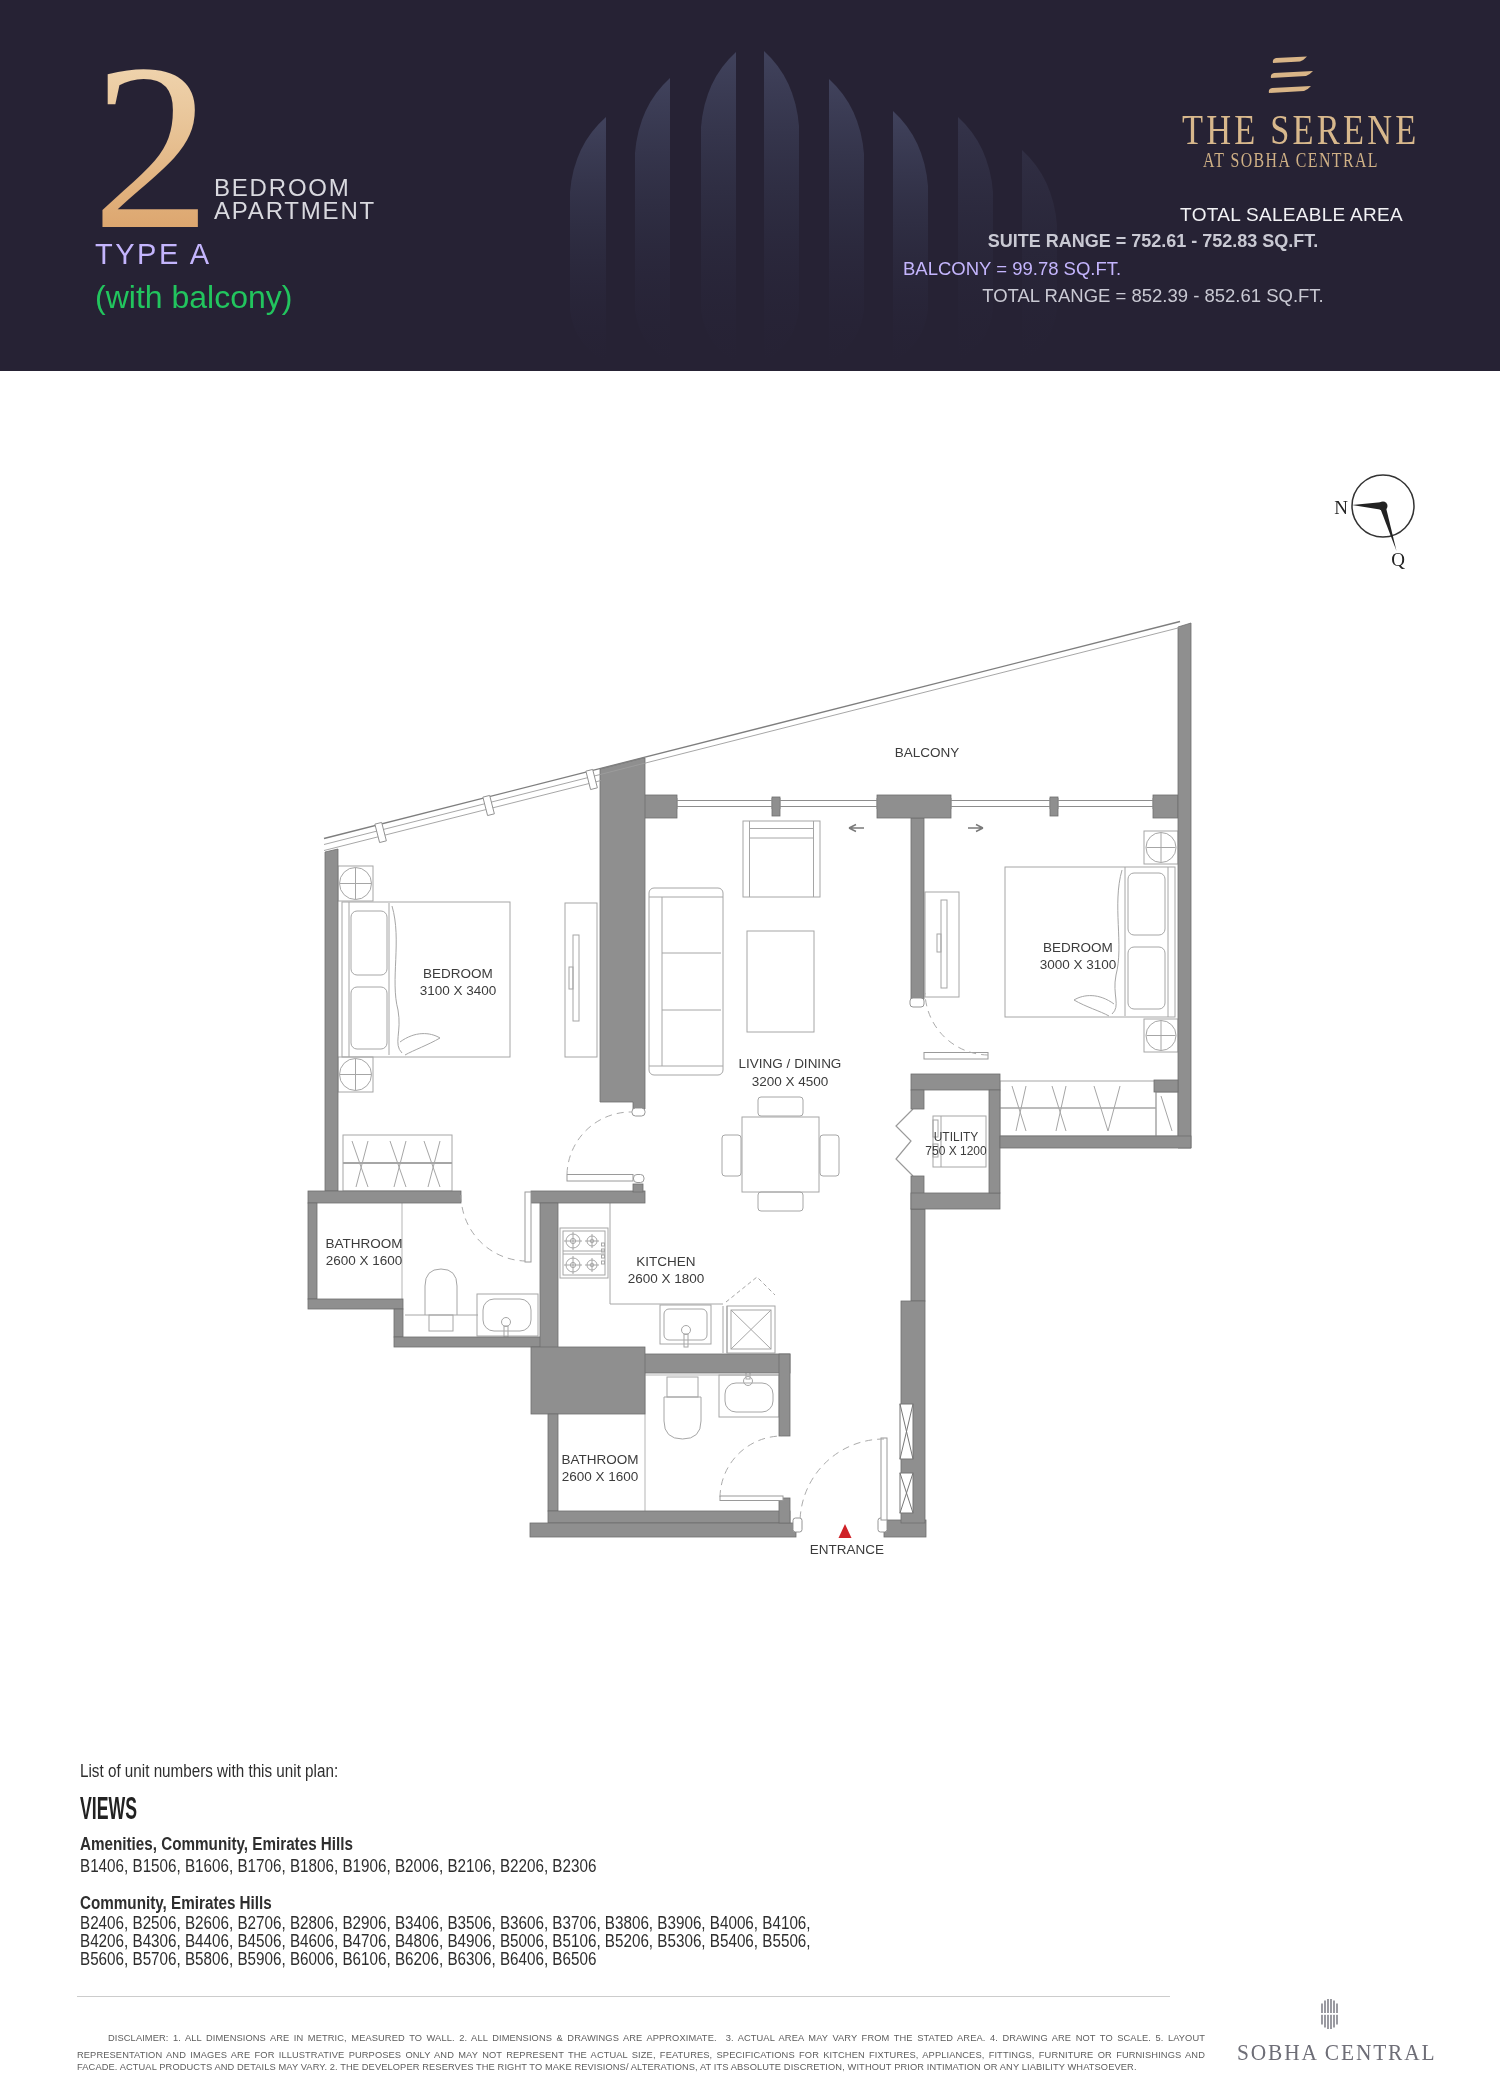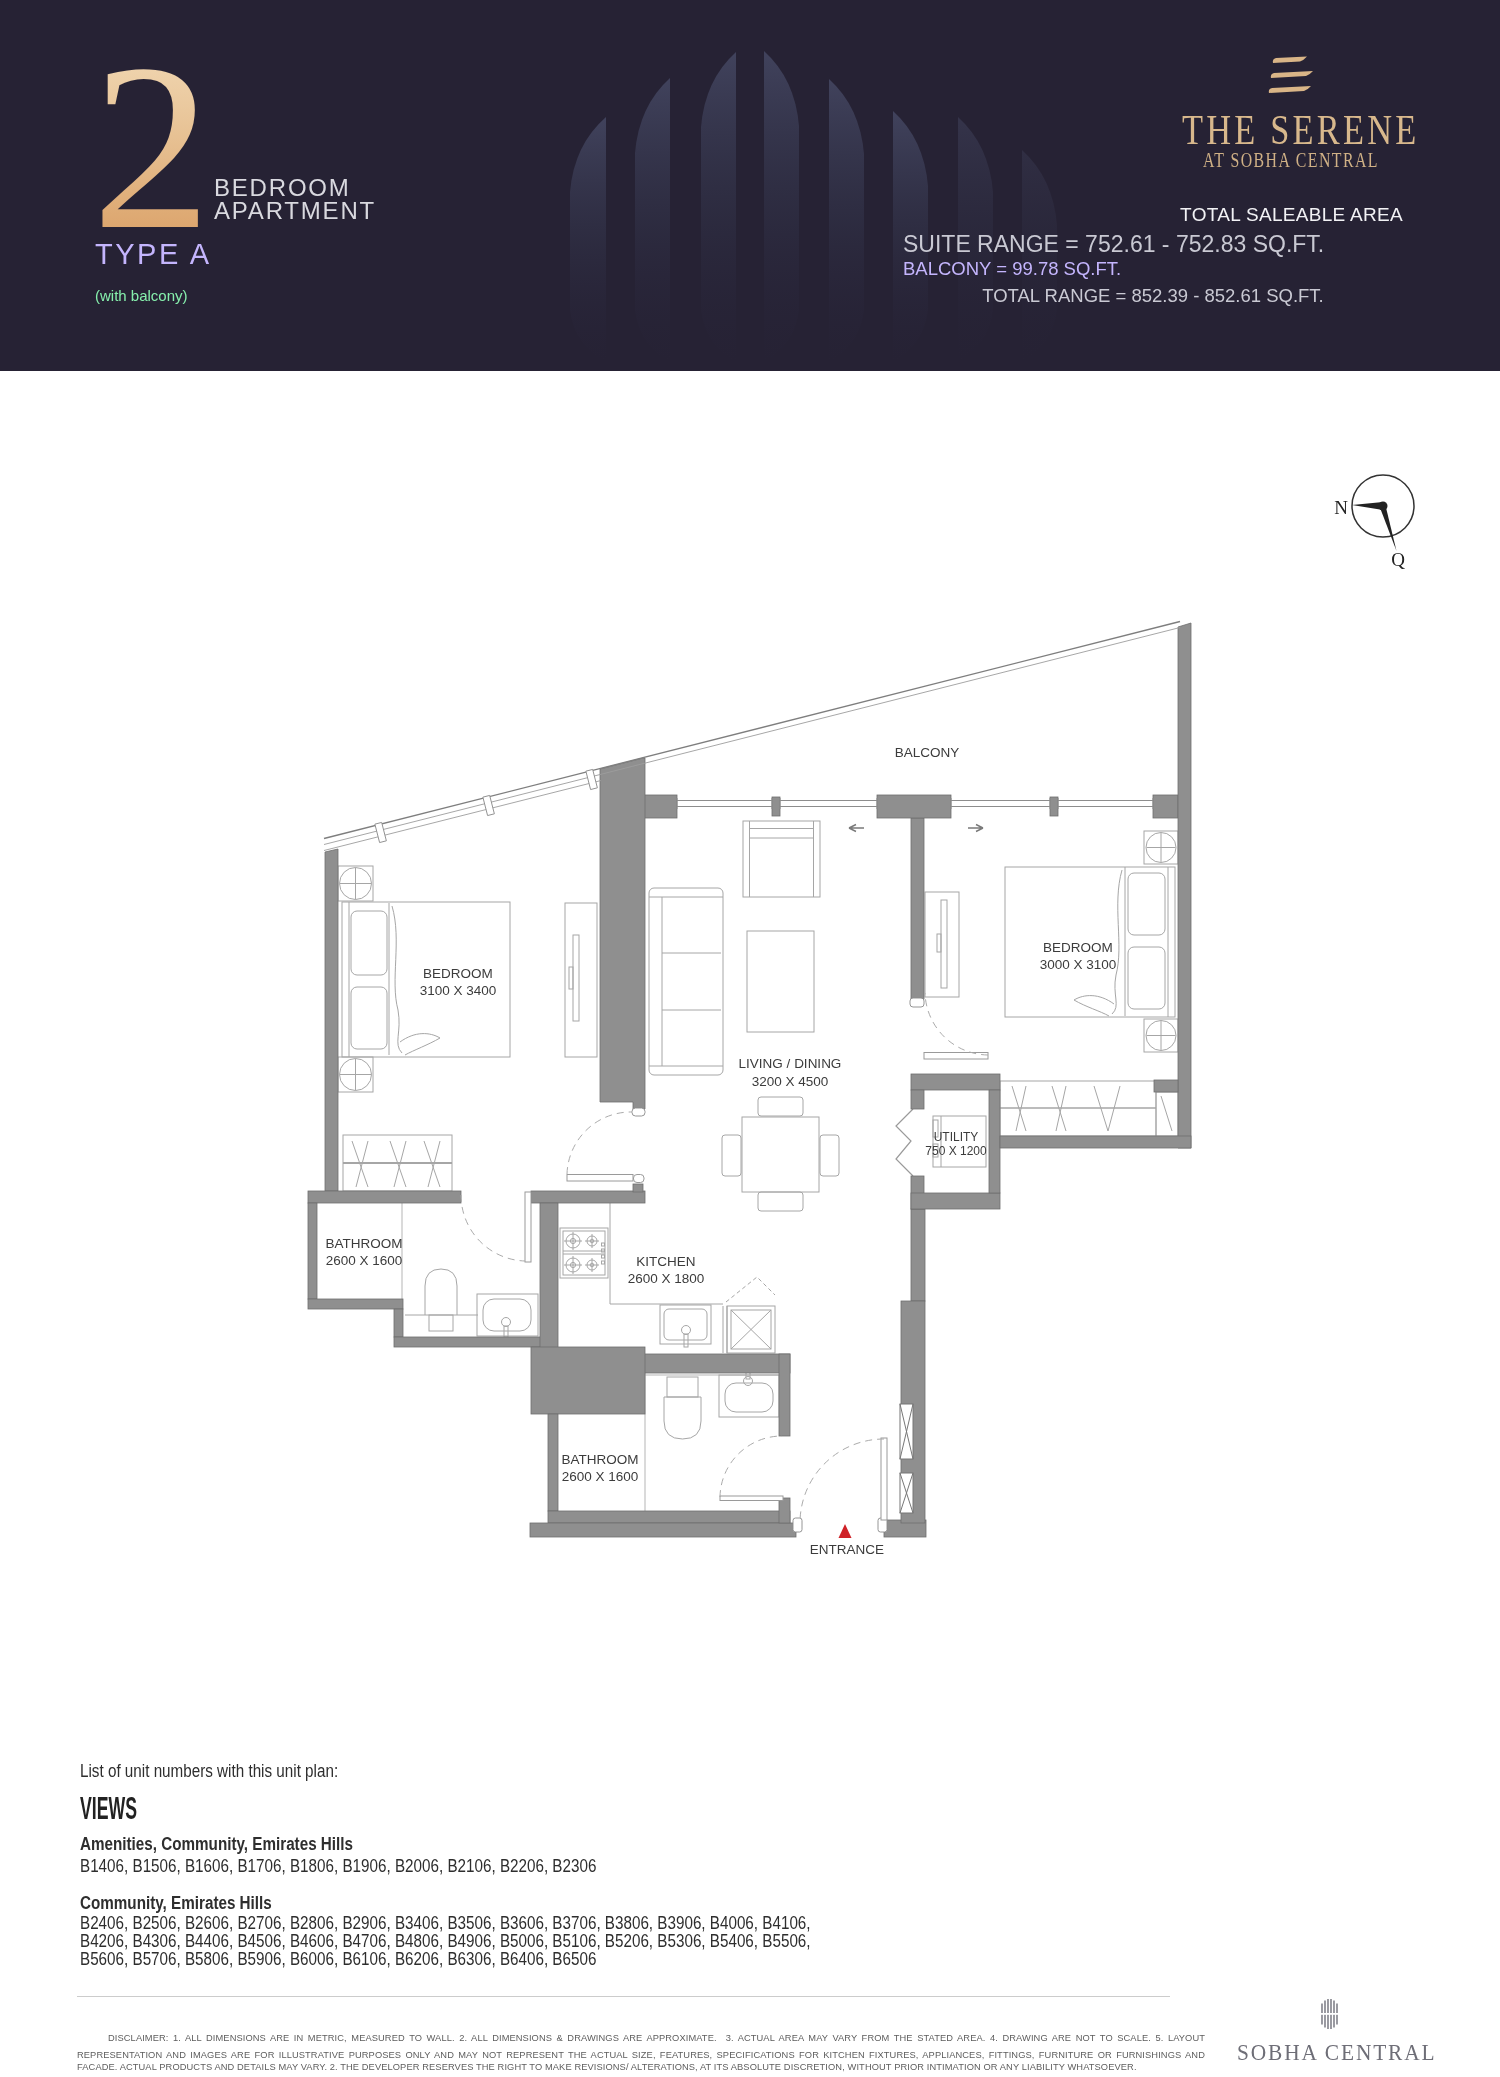--- a/index.html
+++ b/index.html
@@ -34,39 +34,39 @@
   </svg>
 
   <div class="abs" style="left:92px;top:10px;font-family:'Liberation Serif',serif;font-size:238px;font-weight:400;
        background:linear-gradient(180deg,#f3ddbb 5%,#e9c69a 40%,#d89a5e 95%);
        -webkit-background-clip:text;background-clip:text;color:transparent;">2</div>
 
   <div class="abs" style="left:214px;top:176px;font-size:24px;letter-spacing:1.8px;color:#d9d9df;line-height:23px;">BEDROOM<br>APARTMENT</div>
 
   <div class="abs" style="left:95px;top:238px;font-size:29px;font-weight:normal;letter-spacing:2.5px;color:#c4b5fd;">TYPE A</div>
 
-  <div class="abs" style="left:95px;top:287px;font-size:15px;color:#86efac;">(with balcony)</div>
+  <div class="abs" style="left:95px;top:279px;font-size:32px;color:#22c55e;">(with balcony)</div>
 
   <svg class="abs" style="left:1264px;top:54px;" width="54" height="42" viewBox="0 0 54 42">
     <g fill="#d9b587">
       <path d="M9,9 Q8,5 12,4 L43,2.5 Q40,6 36,7.5 Z"></path>
       <path d="M7,24 Q6,20 10,19 L49,17 Q46,20.5 42,22 Z"></path>
       <path d="M5,39 Q4,35 8,34 L47,32 Q44,35.5 40,37 Z"></path>
     </g>
   </svg>
 
   <div class="abs" style="left:1156px;top:105px;width:260px;text-align:center;white-space:nowrap;font-family:'Liberation Serif',serif;
        font-size:43px;letter-spacing:4px;color:#d8b88c;transform:scaleX(0.8);transform-origin:center;">THE SERENE</div>
 
   <div class="abs" style="left:1161px;top:147px;width:260px;text-align:center;white-space:nowrap;font-family:'Liberation Serif',serif;
        font-size:22px;letter-spacing:2px;color:#d0b186;transform:scaleX(0.72);transform-origin:center;">AT SOBHA CENTRAL</div>
 
   <div class="abs" style="left:903px;top:204px;width:500px;text-align:right;font-size:19px;font-weight:normal;letter-spacing:0.3px;color:#f2f2f5;">TOTAL SALEABLE AREA</div>
 
-  <div class="abs" style="left:903px;top:231px;width:500px;text-align:left;font-size:23px;color:#c9c9d3;">SUITE RANGE = 752.61 - 752.83 SQ.FT.</div>
+  <div class="abs" style="left:903px;top:231px;width:500px;text-align:center;font-size:18px;color:#c9c9d3;font-weight:bold;">SUITE RANGE = 752.61 - 752.83 SQ.FT.</div>
 
   <div class="abs" style="left:903px;top:258px;width:500px;text-align:left;font-size:18.5px;color:#c4b5fd;">BALCONY = 99.78 SQ.FT.</div>
 
   <div class="abs" style="left:903px;top:285px;width:500px;text-align:center;font-size:18.5px;color:#c9c9d3;">TOTAL RANGE = 852.39 - 852.61 SQ.FT.</div>
 </div>
 
 <svg id="plan" class="abs" style="left:0;top:0;" width="1500" height="2077" viewBox="0 0 1500 2077">
 <g id="furniture" fill="none" stroke="#a6a6a6" stroke-width="1">
 
 <g>

